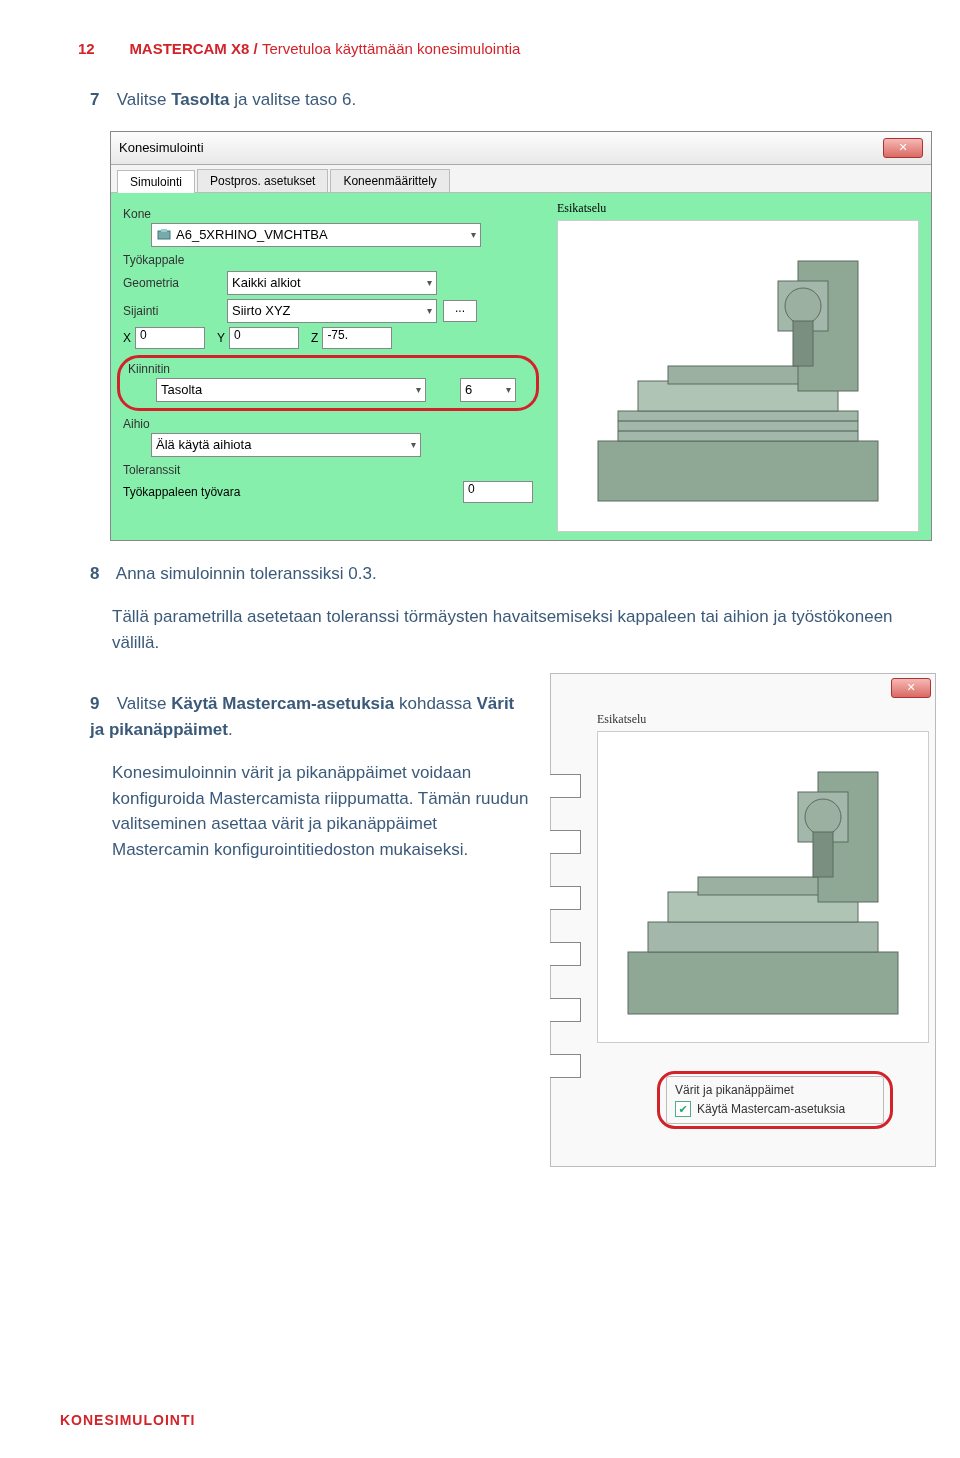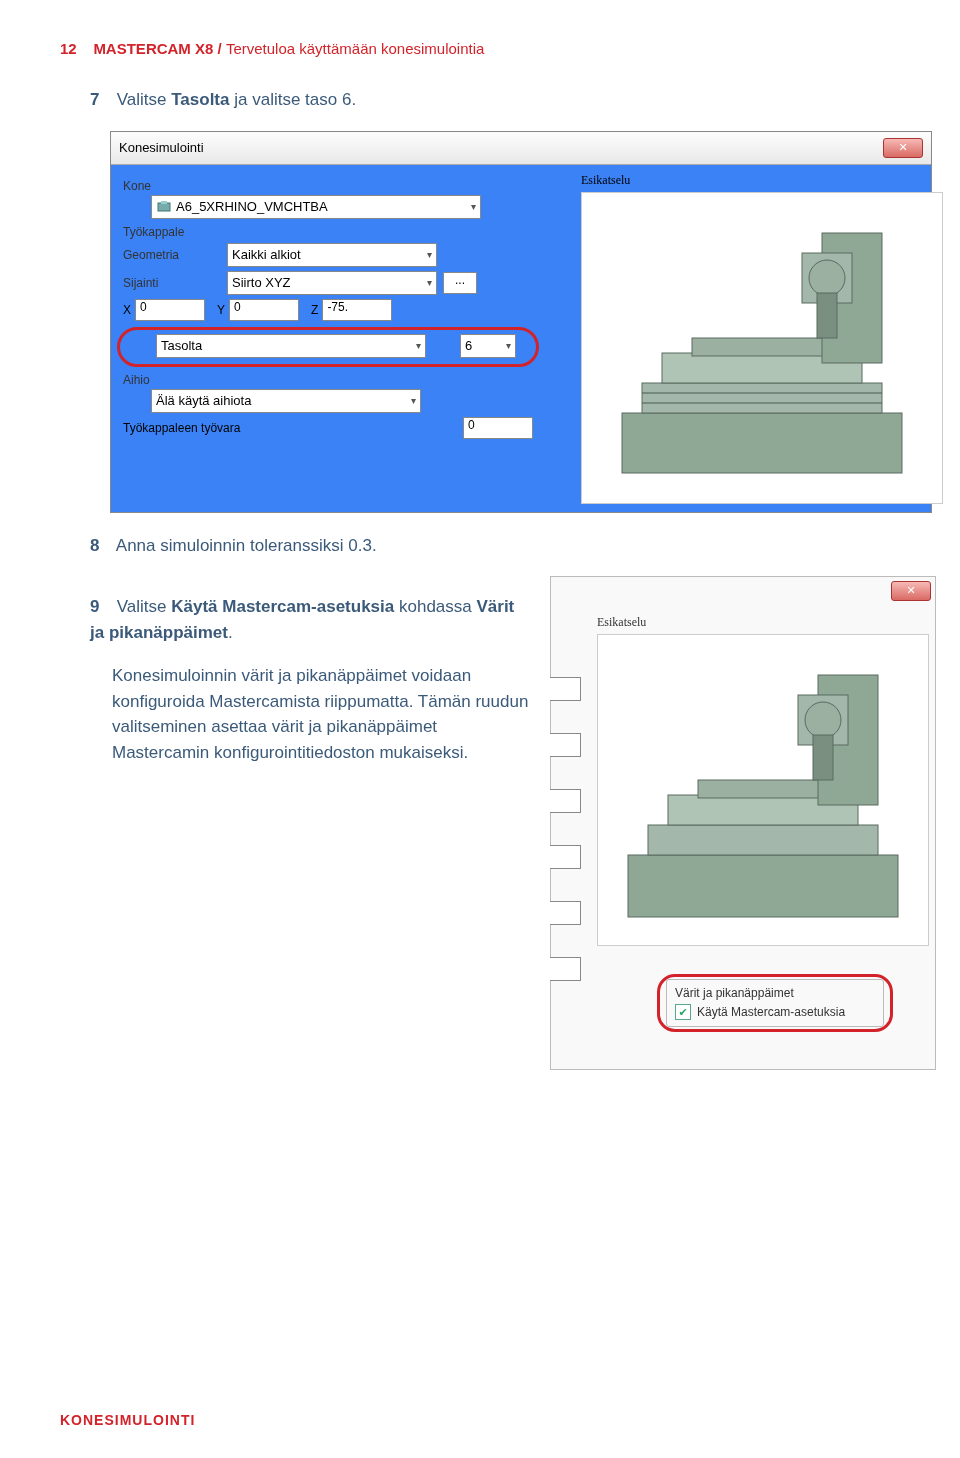--- a/index.html
+++ b/index.html
@@ -13,21 +13,21 @@
   .page {
     padding: 40px 50px 40px 60px;
     position: relative;
     min-height: 1378px;
   }
   .header-line {
     font-size: 15px;
     font-weight: bold;
     margin-bottom: 30px;
   }
-  .header-red { color: #d2232a; }
+  .header-red { color: #d2232a; margin-left: 18px; }
   .header-slash { color: #d2232a; }
   .header-sub { color: #d2232a; font-weight: normal; }
   .step {
     margin: 18px 0 18px 30px;
     font-size: 17px;
     color: #3b5a7a;
     line-height: 1.5;
   }
   .step-num {
     display: inline-block;
@@ -88,22 +88,21 @@
     background: #eaeaea;
     font-size: 12px;
   }
   .tab.active {
     background: #fff;
     position: relative;
     top: 1px;
   }
   .dialog-body {
     display: flex;
-    background: #3b82f6;
-    gap: 24px;
+    background: #86efac;
   }
   .left-pane {
     flex: 0 0 410px;
     padding: 8px 12px;
   }
   .right-pane {
     flex: 1;
     padding: 8px 12px;
   }
   .group-label {
@@ -284,20 +283,25 @@
 
   <div class="step">
     <span class="step-num">7</span>
     <span>Valitse </span><b>Tasolta</b><span> ja valitse taso 6.</span>
   </div>
 
   <div class="dialog">
     <div class="titlebar">
       <span>Konesimulointi</span>
       <div class="close-btn">✕</div>
+    </div>
+    <div class="tabs">
+      <div class="tab active">Simulointi</div>
+      <div class="tab">Postpros. asetukset</div>
+      <div class="tab">Koneenmäärittely</div>
     </div>
     <div class="dialog-body">
       <div class="left-pane">
         <div class="group-label">Kone</div>
         <div class="combo" style="width:320px">
           <span style="display:flex;align-items:center;gap:4px">
             <svg width="16" height="14">
                 <rect x="2" y="3" width="12" height="8" fill="#7aa" stroke="#477"></rect>
                 <rect x="5" y="1" width="6" height="3" fill="#9cc"></rect>
               </svg>
@@ -331,38 +335,40 @@
               <span class="lbl">Y</span>
               <div class="textfield">0</div>
             </div>
           <div class="xyz-item">
               <span class="lbl">Z</span>
               <div class="textfield">-75.</div>
             </div>
         </div>
 
         <div class="red-ring">
+          <div class="group-label" style="margin-top:0">Kiinnitin</div>
           <div class="row" style="margin:0">
             <div class="combo" style="width:260px">
               <span>Tasolta</span>
               <span class="caret">▾</span>
             </div>
             <div class="combo" style="min-width:46px;width:46px">
               <span>6</span>
               <span class="caret">▾</span>
             </div>
           </div>
         </div>
 
         <div class="group-label">Aihio</div>
         <div class="combo" style="width:260px">
           <span>Älä käytä aihiota</span>
           <span class="caret">▾</span>
         </div>
 
+        <div class="group-label">Toleranssit</div>
         <div class="tol-row">
           <span style="font-size:12px">Työkappaleen työvara</span>
           <div class="textfield">0</div>
         </div>
       </div>
 
       <div class="right-pane">
         <div class="preview-label">Esikatselu</div>
         <div class="machine-preview">
           <svg viewBox="0 0 360 310">
@@ -379,20 +385,21 @@
           </svg>
         </div>
       </div>
     </div>
   </div>
 
   <div class="step">
     <span class="step-num">8</span>
     <span>Anna simuloinnin toleranssiksi 0.3.</span>
   </div>
+  <div class="step-sub">Tällä parametrilla asetetaan toleranssi törmäysten havaitsemiseksi kappaleen tai aihion ja työstökoneen välillä.</div>
 
   <div class="two-col">
     <div class="text-col">
       <div class="step" style="margin-left:0">
         <span class="step-num">9</span>
         <span>Valitse </span><b>Käytä Mastercam-asetuksia</b><span> kohdassa </span><b>Värit ja pikanäppäimet</b><span>.</span>
       </div>
       <div class="step-sub narrow" style="margin-left:22px">Konesimuloinnin värit ja pikanäppäimet voidaan konfiguroida Mastercamista riippumatta. Tämän ruudun valitseminen asettaa värit ja pikanäppäimet Mastercamin konfigurointitiedoston mukaiseksi.</div>
     </div>
 

